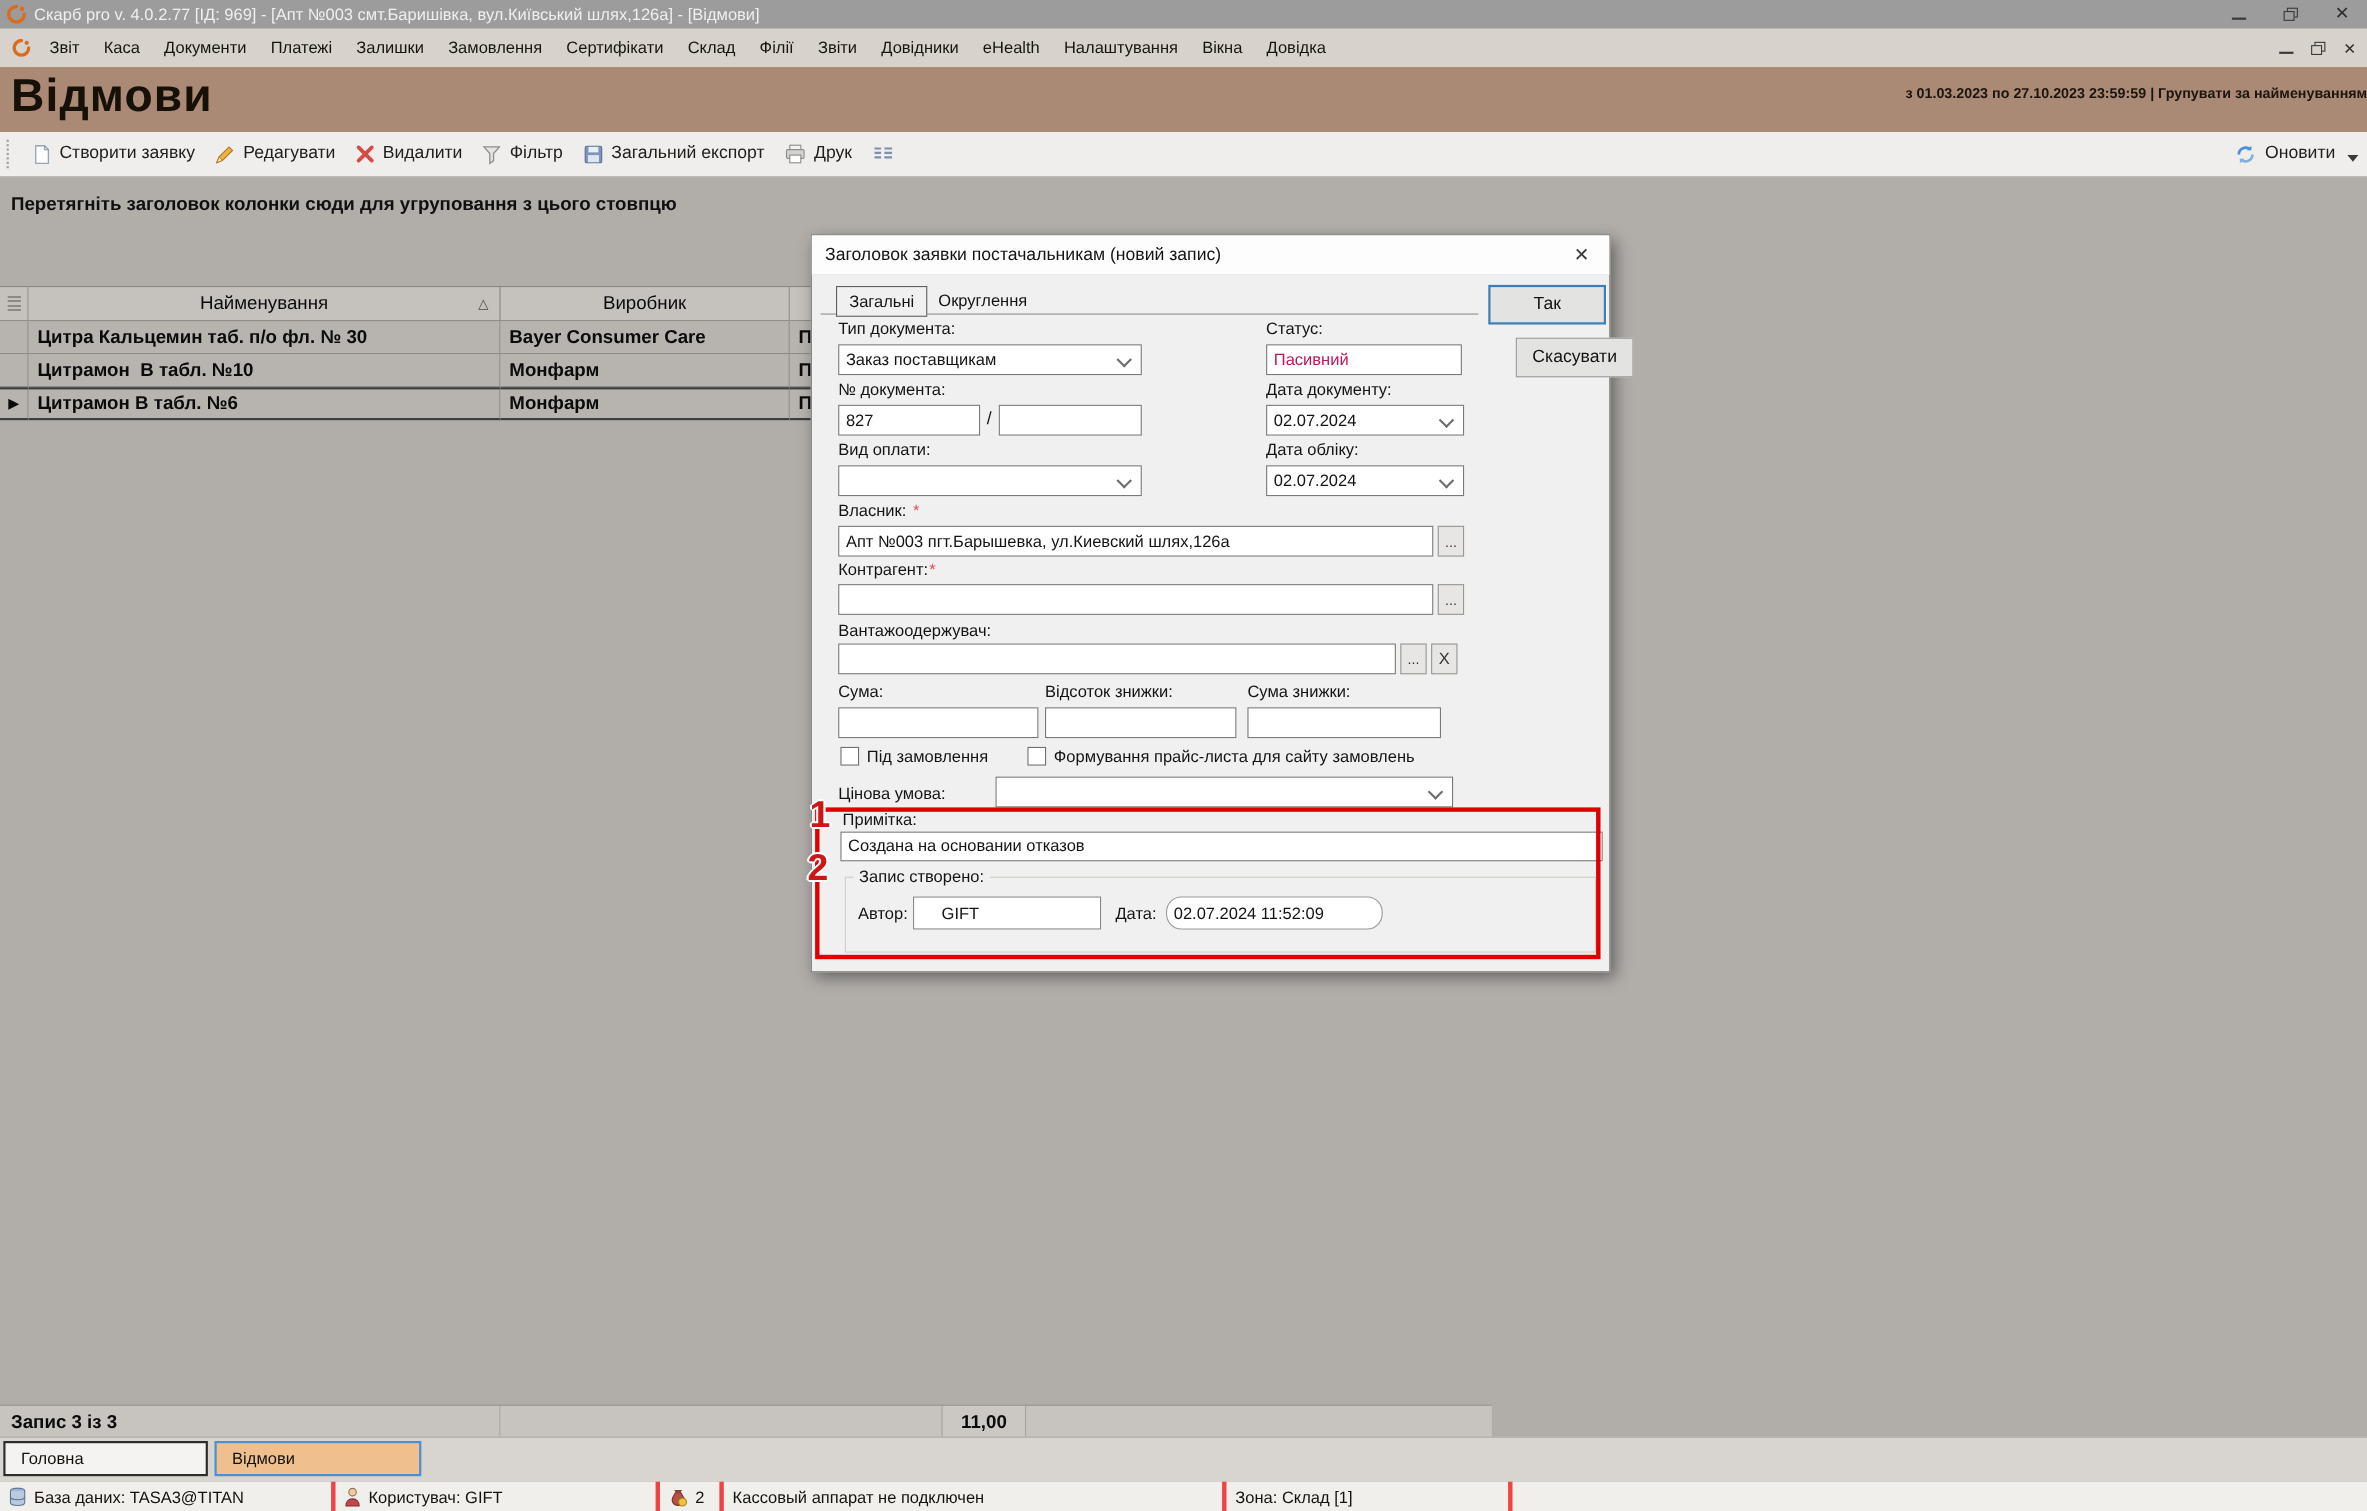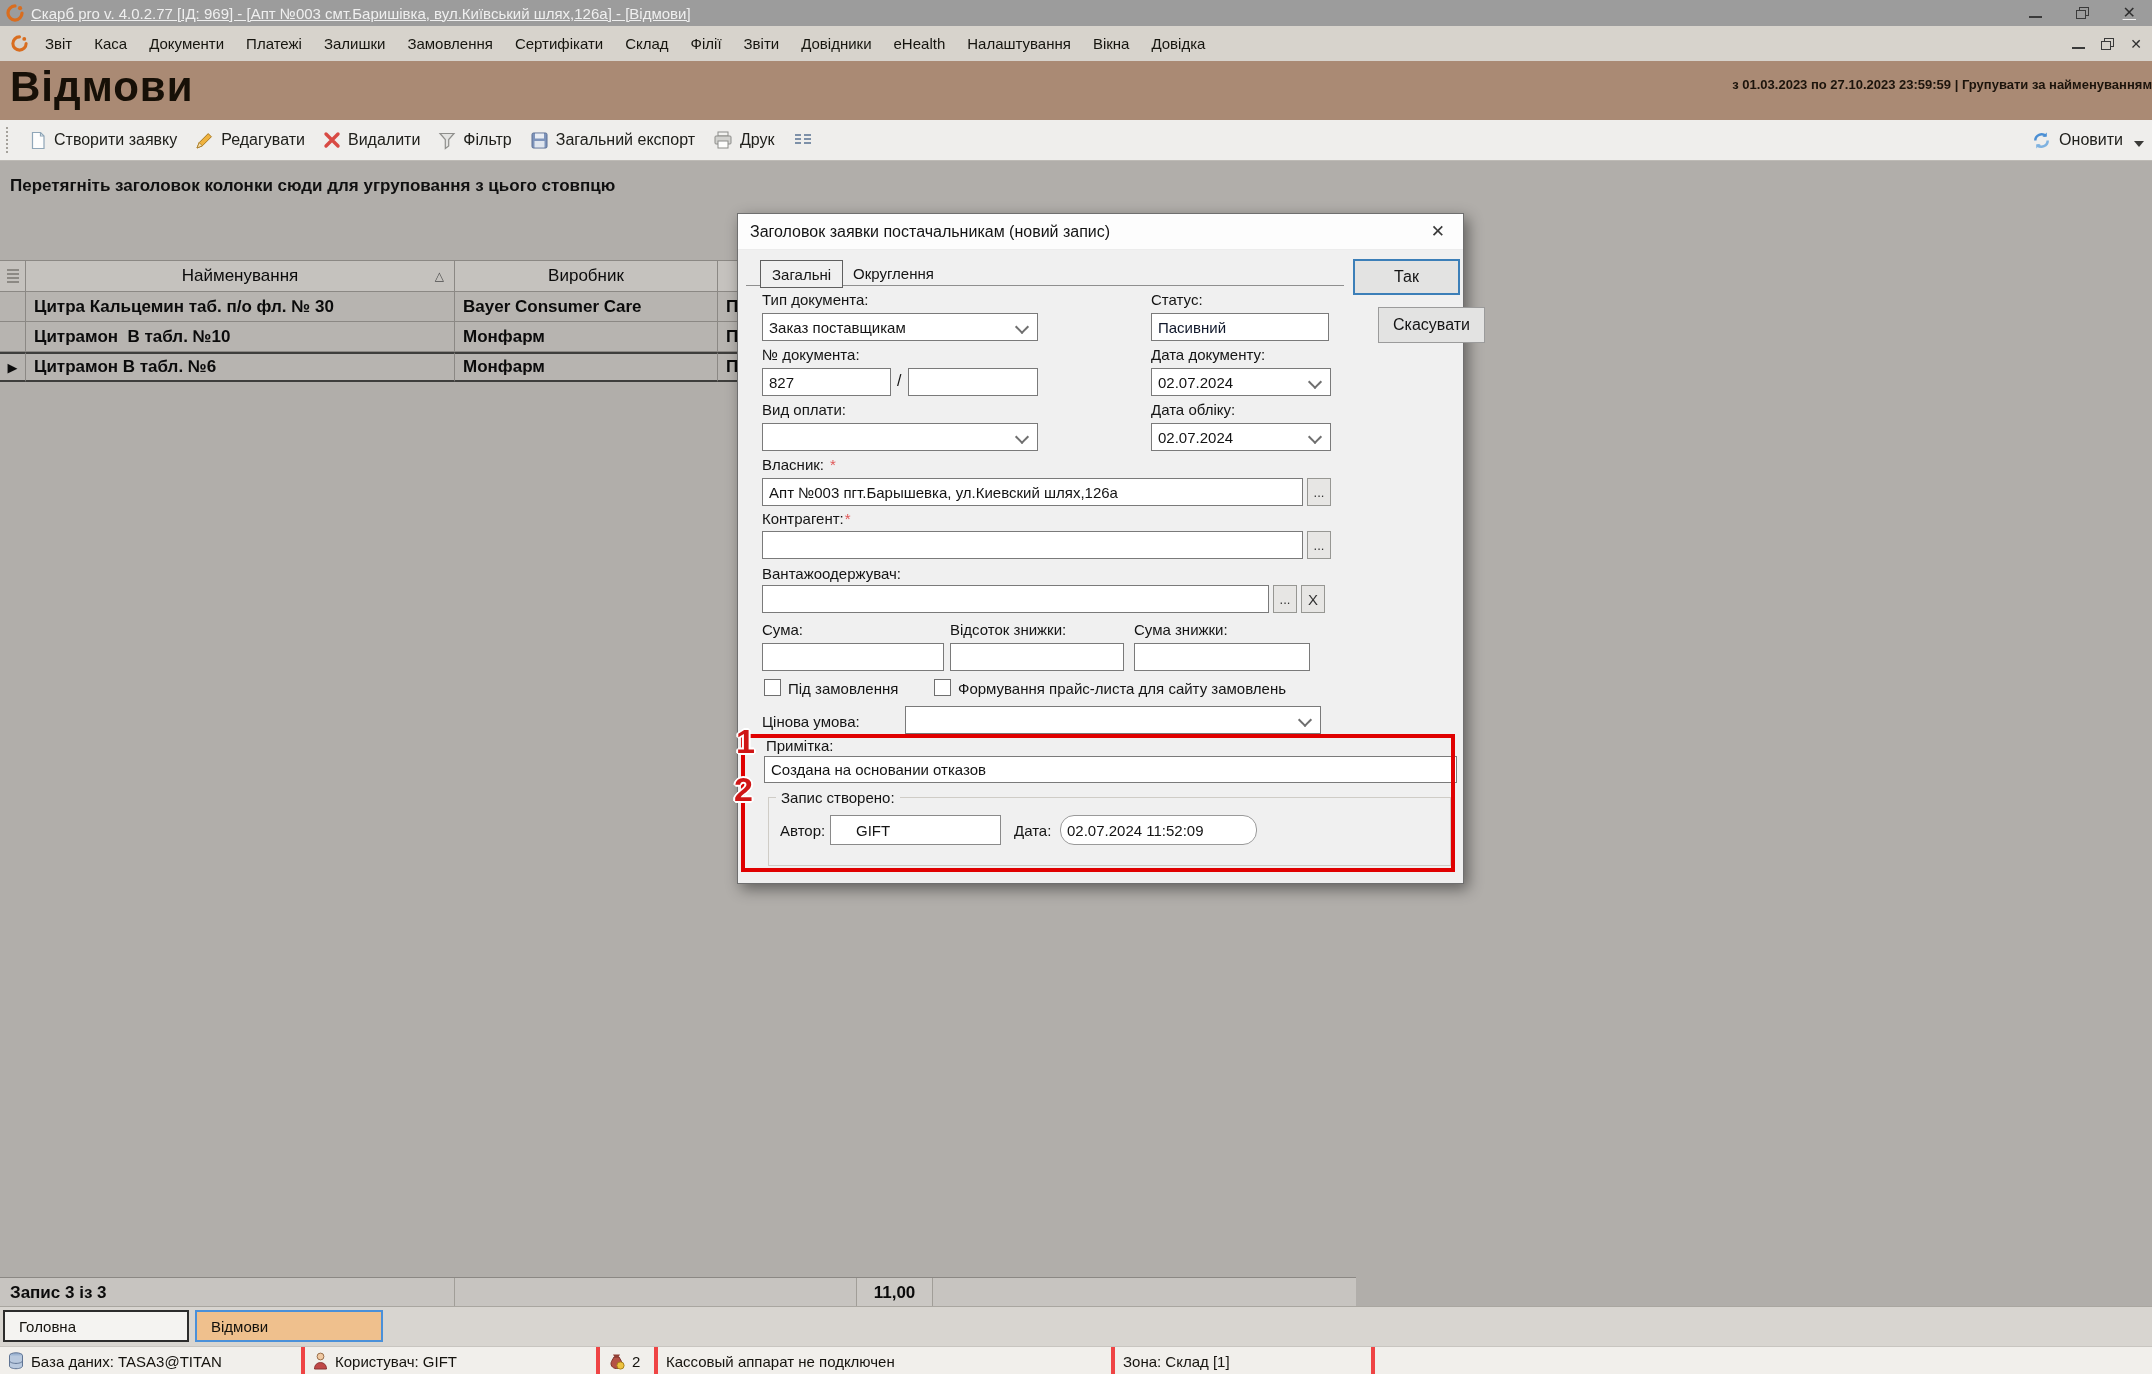--- a/index.html
+++ b/index.html
@@ -1,21 +1,21 @@
 <!DOCTYPE html>
 <html><head>
 <meta charset="utf-8">
 <style>
   html,body{margin:0;padding:0;background:#888;}
   .app{position:relative;width:2152px;height:1374px;background:#b1aeaa;overflow:hidden;
        font-family:"Liberation Sans","DejaVu Sans",sans-serif;-webkit-font-smoothing:antialiased;}
 
   
   .titlebar{position:absolute;left:0;top:0;right:0;height:26px;background:#9c9c9c;
-            display:flex;align-items:center;gap:7px;padding-left:6px;color:#efefef;font-size:15px;text-decoration:underline;}
+            display:flex;align-items:center;gap:7px;padding-left:6px;color:#efefef;font-size:15px;}
   .win-controls{margin-left:auto;display:flex;align-items:center;gap:34px;padding-right:16px;color:#2f2f2f;}
   .ico-min{width:13px;height:8px;border-bottom:2px solid #3a3a3a;}
   .ico-restore{position:relative;width:13px;height:12px;}
   .ico-restore::before{content:"";position:absolute;right:0;top:0;width:8px;height:7px;border:1px solid #3a3a3a;}
   .ico-restore::after{content:"";position:absolute;left:0;bottom:0;width:8px;height:7px;border:1px solid #3a3a3a;background:#9c9c9c;}
   .ico-close{font-size:16px;color:#2f2f2f;line-height:1;}
 
   
   .menubar{position:absolute;left:0;top:26px;right:0;height:35px;background:#d7d3cc;border-bottom:1px solid #bab6af;
            display:flex;align-items:center;font-size:15px;color:#16150f;padding-left:5px;}
@@ -89,21 +89,21 @@
   .btn-ok{left:615px;top:45px;width:107px;height:36px;border:2px solid #3c7fb8;}
   .btn-cancel{left:615px;top:93px;width:107px;height:36px;border:1px solid #9b9b9b;margin-left:25px;}
   .dl{position:absolute;white-space:nowrap;}
   .req{color:#e05555;margin-left:6px;}
   .di{position:absolute;background:#fff;border:1px solid #7a7a7a;box-sizing:border-box;display:flex;align-items:center;
       padding:0 6px;white-space:nowrap;overflow:hidden;}
   .chev{position:absolute;right:10px;top:8px;width:8px;height:8px;border-right:2px solid #6f6f6f;border-bottom:2px solid #6f6f6f;transform:rotate(45deg);}
   .dbtn{position:absolute;background:#e7e6e4;border:1px solid #979793;box-sizing:border-box;display:flex;align-items:center;
         justify-content:center;font-size:13px;color:#333;cursor:default;}
   .cb{position:absolute;width:17px;height:17px;background:#fff;border:1px solid #6f6f6f;box-sizing:border-box;}
-  .status-val{color:#0f172a;}
+  .status-val{color:#be185d;}
   .redbox{position:absolute;left:3px;top:520px;width:714px;height:138px;border:4px solid #e00000;box-sizing:border-box;z-index:3;}
   .groupbox{position:absolute;left:30px;top:583px;width:681px;height:67px;border:1px solid #cfccc6;}
   .grouplabel{position:absolute;left:38px;top:575px;background:#f0f0f0;padding:0 5px;z-index:2;}
   .ann{position:absolute;z-index:4;font-size:34px;font-weight:bold;color:#cf1616;
        text-shadow:-2px 0 #fff,2px 0 #fff,0 -2px #fff,0 2px #fff,-1px -1px #fff,1px 1px #fff,1px -1px #fff,-1px 1px #fff;}
 </style>
 </head>
 <body>
 
 <div class="app">

